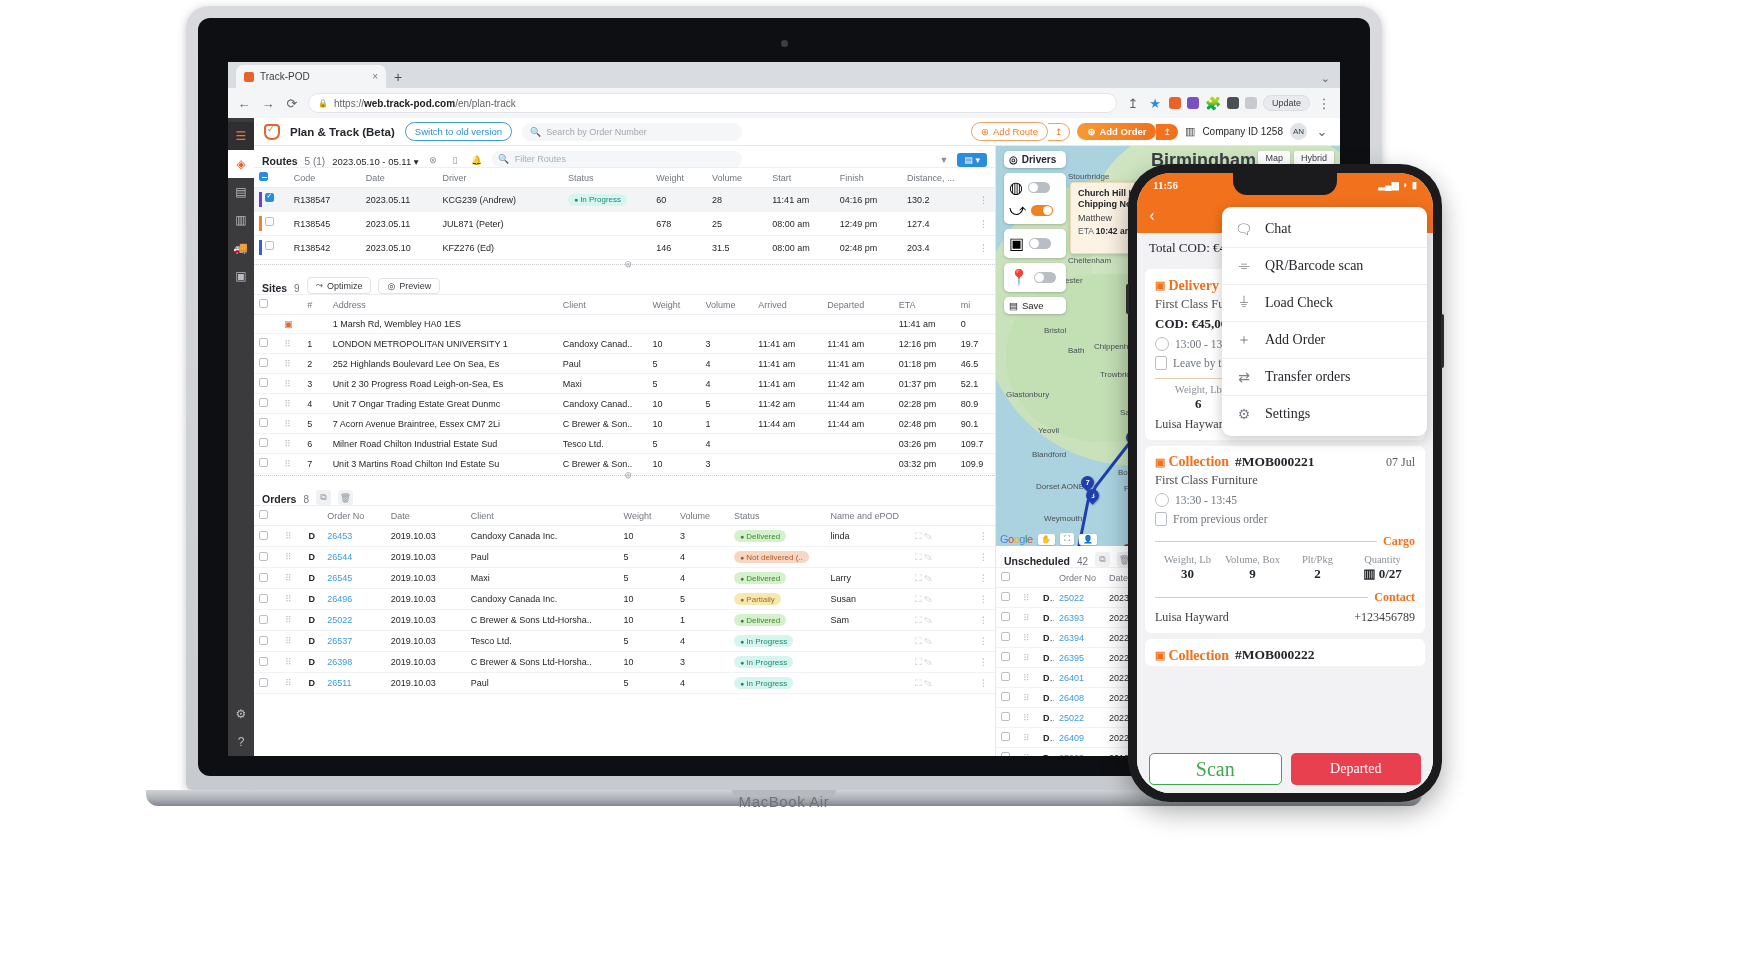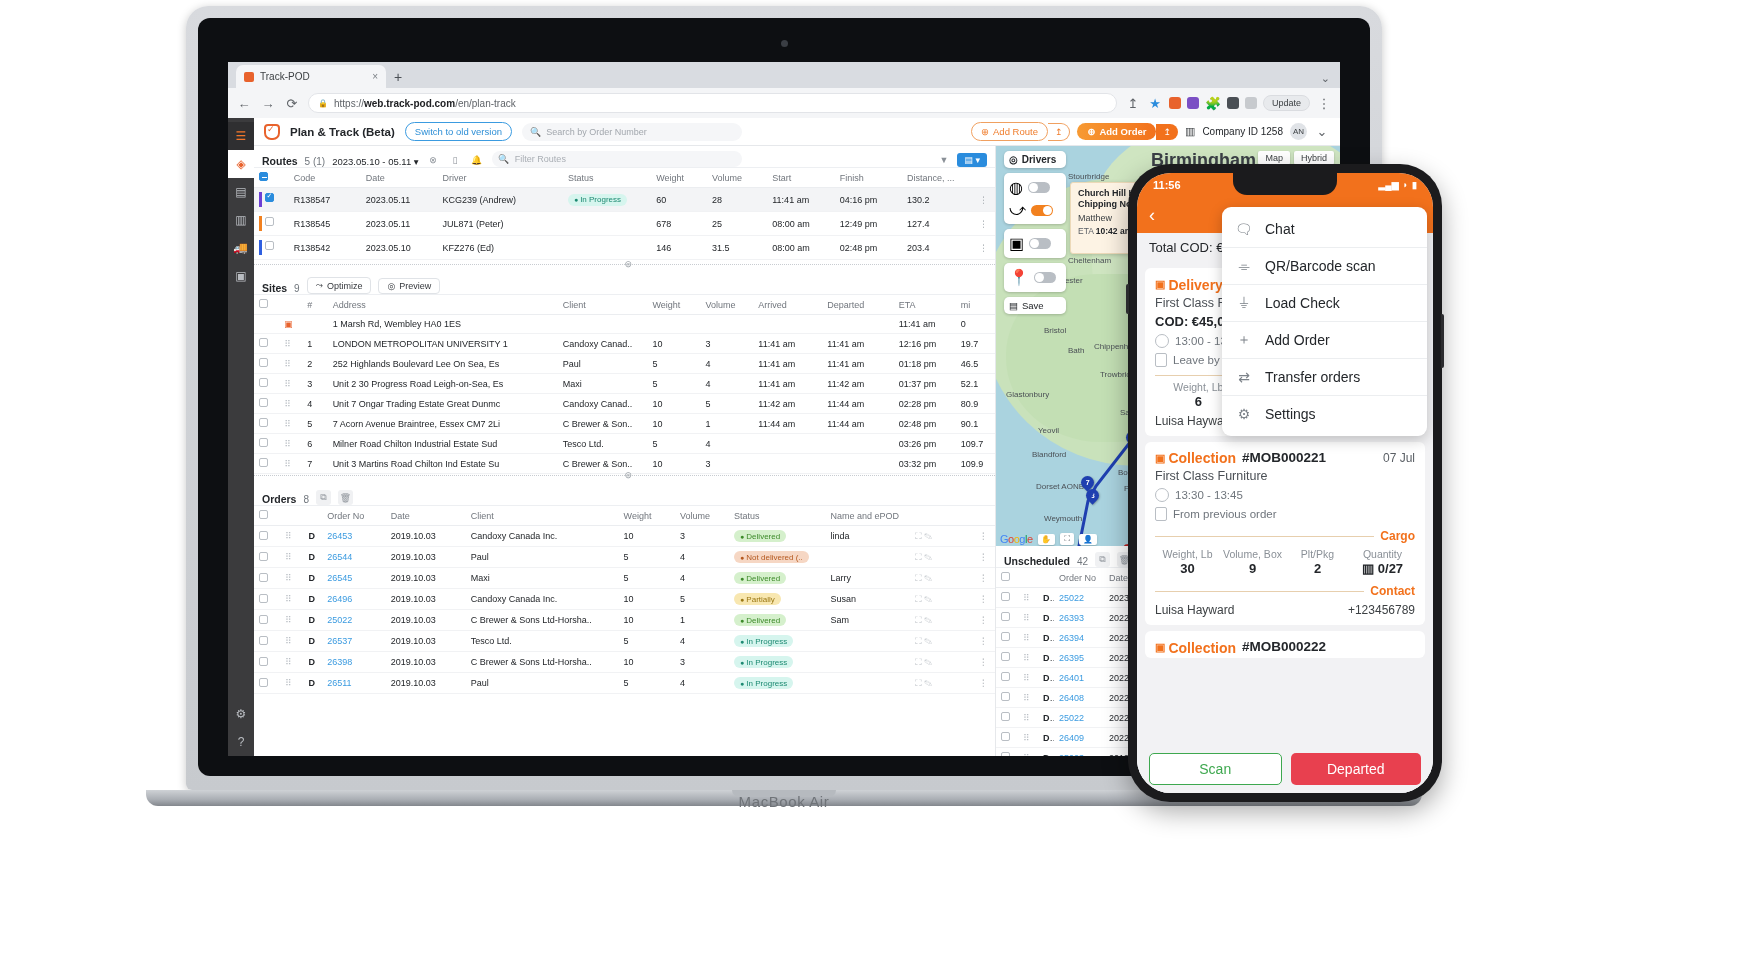--- a/index.html
+++ b/index.html
@@ -196,21 +196,21 @@
   .kbd { margin-left:auto; background:#f5f5f5; font-size:7.5px; color:#5f6368; padding:1px 4px; }
   .attrib { background:#f5f5f5; font-size:7.5px; color:#5f6368; padding:1px 4px; }
 
   .unsched { height:210px; background:#fff; display:flex; flex-direction:column; }
   .green-btn { background:#3ea84f; color:#fff; border-radius:4px; font-size:9px; padding:2px 8px;
     display:flex; align-items:center; gap:4px; }
 
   
   #phone { position:absolute; left:1128px; top:164px; width:314px; height:638px;
     background:#1b1b1d; border-radius:42px; padding:9px;
-    box-shadow: 0 10px 26px rgba(0,0,0,.33); }
+    box-shadow: 0 10px 26px rgba(0,0,0,.33); font-family: Liberation Serif, serif; }
   .pscreen { position:absolute; left:9px; top:9px; right:9px; bottom:9px; background:#f2f2f4;
     border-radius:34px; overflow:hidden; }
   .pnotch { position:absolute; left:50%; margin-left:-52px; top:0; width:104px; height:22px;
     background:#1b1b1d; border-radius:0 0 14px 14px; z-index:6; }
   .pstatus { height:24px; background:#f2711c; color:#fff; display:flex; align-items:center;
     padding:0 16px; font-size:11px; font-weight:bold; position:relative; z-index:5; }
   .pstat-right { margin-left:auto; display:flex; align-items:center; gap:4px; font-size:9px; }
   .pnav { height:36px; background:#f2711c; color:#fff; display:flex; align-items:center;
     padding:0 12px; gap:8px; position:relative; z-index:4; }
   .pnav-title { flex:1; text-align:center; font-size:16px; font-weight:bold; }
@@ -235,21 +235,21 @@
   .cargo-val { font-size:13px; color:#23262a; font-weight:bold; margin-top:1px; }
   .pc-contact { display:flex; justify-content:space-between; font-size:12px; color:#3c4043; margin-top:5px;}
   .pmenu { position:absolute; right:6px; top:34px; width:205px; background:#fff; border-radius:9px;
     box-shadow:0 4px 14px rgba(0,0,0,.22); z-index:8; padding:4px 0; }
   .pmi { display:flex; align-items:center; gap:11px; padding:8px 12px; font-size:14px; color:#23262a; }
   .pmi + .pmi { border-top:1px solid #eceef0; }
   .pmi-ico { width:20px; height:20px; color:#7c8289; display:flex; align-items:center; justify-content:center;}
   .pfooter { position:absolute; left:0; right:0; bottom:0; height:48px; background:#f2f2f4;
     display:flex; align-items:center; gap:9px; padding:0 12px; }
   .btn-scan { flex:1; height:32px; border:1px solid #3ea84f; color:#3ea84f; background:#fff;
-    border-radius:5px; font-size:14px; display:flex; align-items:center; justify-content:center;}
+    border-radius:5px; font-size:20px; display:flex; align-items:center; justify-content:center;}
   .btn-departed { flex:1; height:32px; background:#e8404f; color:#fff; border-radius:5px;
     font-size:14px; display:flex; align-items:center; justify-content:center; }
   .pside-btn { position:absolute; right:-2px; top:150px; width:3px; height:54px; background:#2b2b2e;
     border-radius:0 2px 2px 0; }
   .pside-btn2 { position:absolute; left:-2px; top:120px; width:3px; height:30px; background:#2b2b2e;
     border-radius:2px 0 0 2px; }
 </style>
 </head>
 <body>
 

